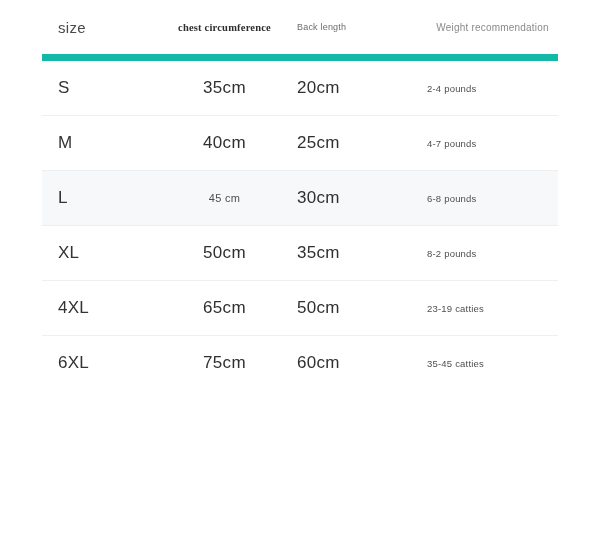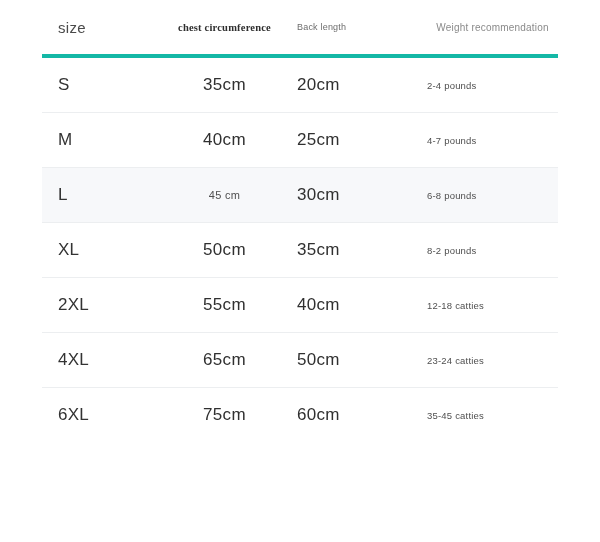--- a/index.html
+++ b/index.html
@@ -29,21 +29,21 @@
   table.size-table col.c-size { width: 110px; }
   table.size-table col.c-chest { width: 145px; }
   table.size-table col.c-back { width: 130px; }
   table.size-table col.c-weight { width: 131px; }
 
   thead th {
     font-weight: normal;
     padding: 0;
     height: 54px;
     vertical-align: middle;
-    border-bottom: 4px solid #14b8a6;
+    border-bottom: 7px solid #14b8a6;
     text-align: left;
   }
   .th-size {
     font-size: 15px;
     color: #4a4a4a;
     letter-spacing: 0.3px;
     padding-left: 16px;
   }
   .th-chest {
     font-size: 10.5px;
@@ -151,30 +151,24 @@
           <td class="cell-back">30cm</td>
           <td class="cell-weight">6-8 pounds</td>
         </tr>
         <tr>
           <td class="cell-size">XL</td>
           <td class="cell-chest">50cm</td>
           <td class="cell-back">35cm</td>
           <td class="cell-weight">8-2 pounds</td>
         </tr>
         <tr>
-          <td class="cell-size">2XL</td>
-          <td class="cell-chest">55cm</td>
-          <td class="cell-back">40cm</td>
-          <td class="cell-weight">12-18 catties</td>
-        </tr>
-        <tr>
           <td class="cell-size">4XL</td>
           <td class="cell-chest">65cm</td>
           <td class="cell-back">50cm</td>
-          <td class="cell-weight">23-24 catties</td>
+          <td class="cell-weight">23-19 catties</td>
         </tr>
         <tr>
           <td class="cell-size">6XL</td>
           <td class="cell-chest">75cm</td>
           <td class="cell-back">60cm</td>
           <td class="cell-weight">35-45 catties</td>
         </tr>
       </tbody>
   </table>
 </div>

